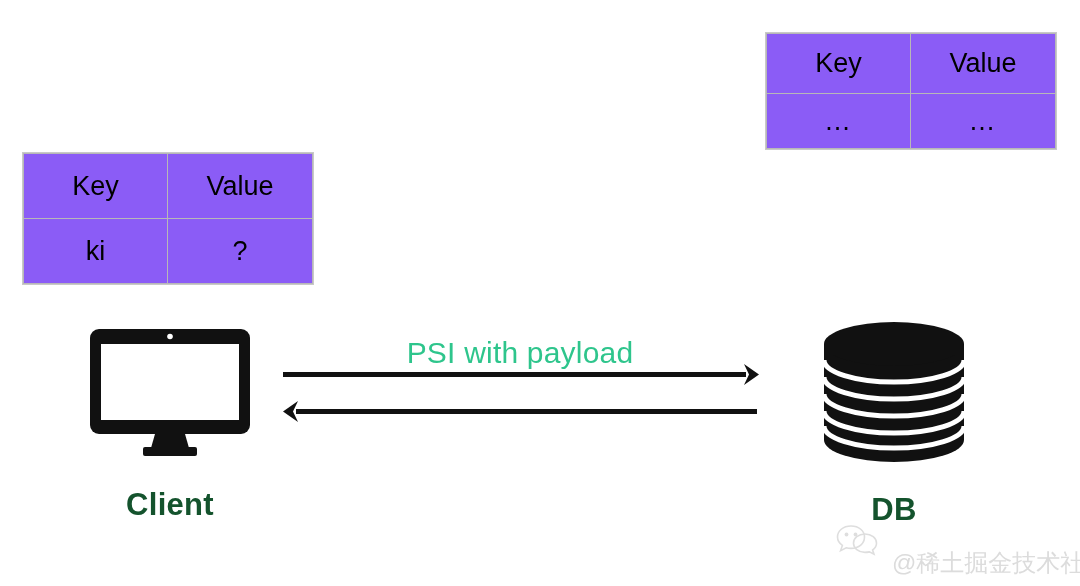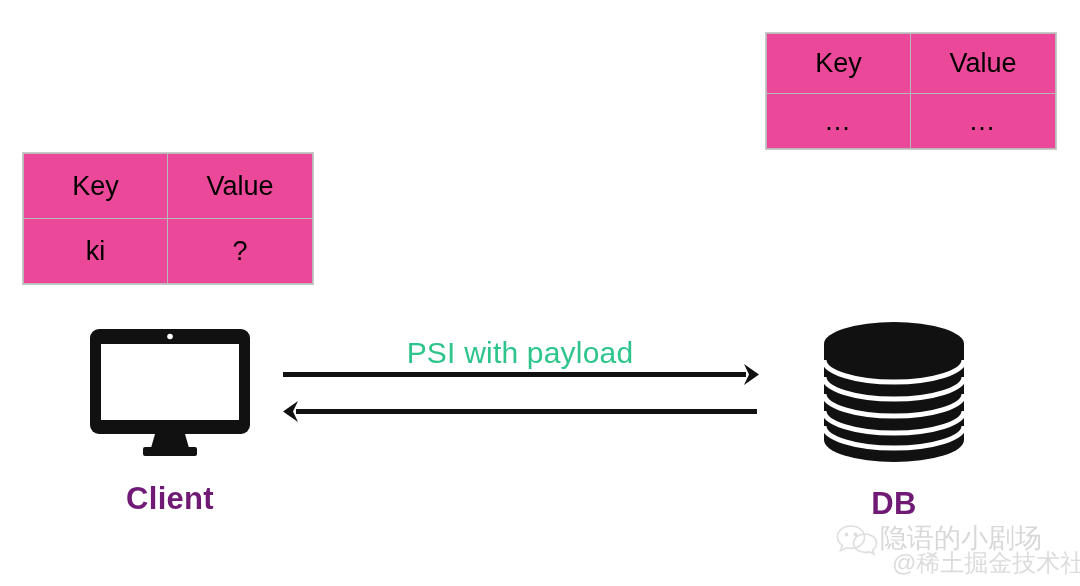--- a/index.html
+++ b/index.html
@@ -20,21 +20,21 @@
 
   
   .kv-table {
     position: absolute;
     border-collapse: collapse;
     background: #ebebeb;
     box-shadow: 0 0 0 1px #c9c9c9;
   }
   .kv-table td {
     border: 1px solid #b8b8b8;
-    background: #ec4899;
+    background: #8b5cf6;
     text-align: center;
     vertical-align: middle;
     color: #000000;
     font-family: "Liberation Sans", sans-serif;
     font-weight: 400;
     white-space: nowrap;
   }
 
   
   #client-table {
@@ -91,24 +91,24 @@
   }
   #client-node { left: 70px;  top: 327px; width: 200px; }
   #db-node     { left: 794px; top: 322px; width: 200px; }
 
   .node-icon {
     display: block;
     margin: 0 auto;
   }
   .node-label {
     display: block;
-    margin-top: 24px;
+    margin-top: 30px;
     font-size: 31px;
     font-weight: bold;
-    color: #701a75;
+    color: #14532d;
     font-family: "Liberation Sans", sans-serif;
     letter-spacing: 0.3px;
   }
 
   
   #watermark {
     position: absolute;
     left: 836px;
     top: 520px;
     width: 244px;
@@ -227,17 +227,16 @@
 
         <path d="M 15 4 C 7 4 1.5 9 1.5 15 C 1.5 18.4 3.4 21.4 6.4 23.4 L 4.6 28.6 L 10.2 25.8 C 11.7 26.2 13.3 26.4 15 26.4 C 23 26.4 28.5 21.4 28.5 15 C 28.5 9 23 4 15 4 Z"></path>
 
         <path d="M 29 12 C 35.6 12 40.5 16.2 40.5 21.2 C 40.5 23.9 39 26.3 36.6 28 L 38 32.2 L 33.4 29.9 C 32.1 30.2 30.6 30.4 29 30.4 C 22.4 30.4 17.5 26.2 17.5 21.2 C 17.5 16.2 22.4 12 29 12 Z"></path>
       </g>
       <g fill="#dedede">
         <circle cx="10.5" cy="12.5" r="1.9"></circle>
         <circle cx="19.5" cy="12.5" r="1.9"></circle>
       </g>
     </svg>
-    <div id="watermark-line1">隐语的小剧场</div>
     <div id="watermark-line2">@稀土掘金技术社区</div>
   </div>
 
 </div>
 
 </body></html>

